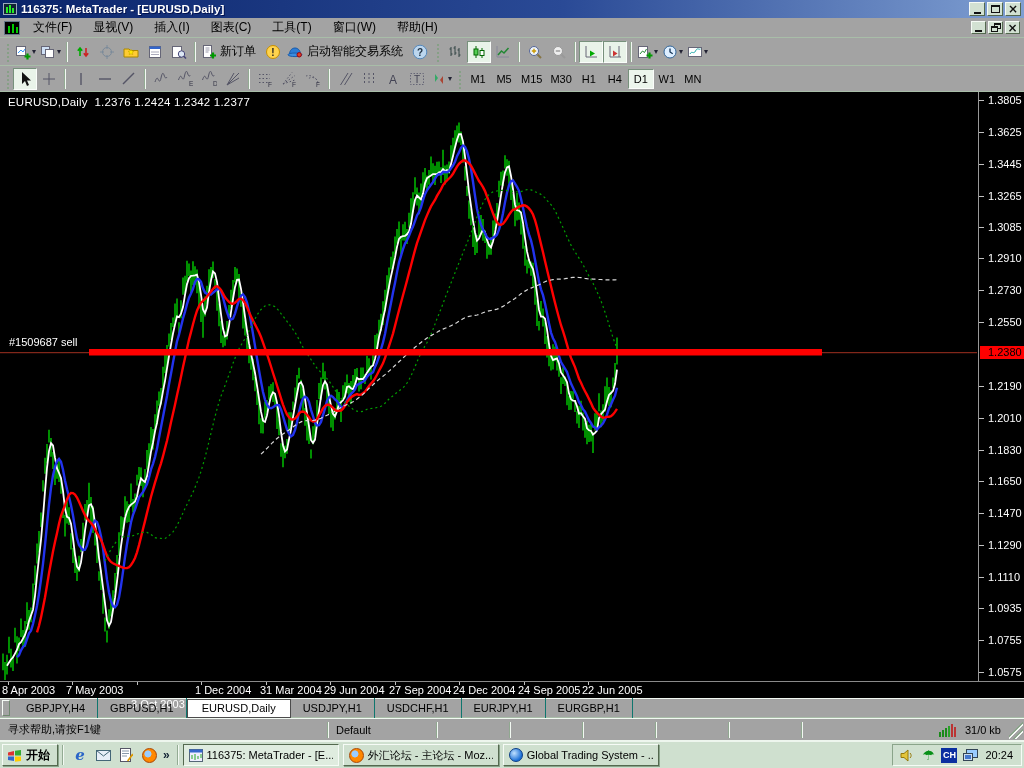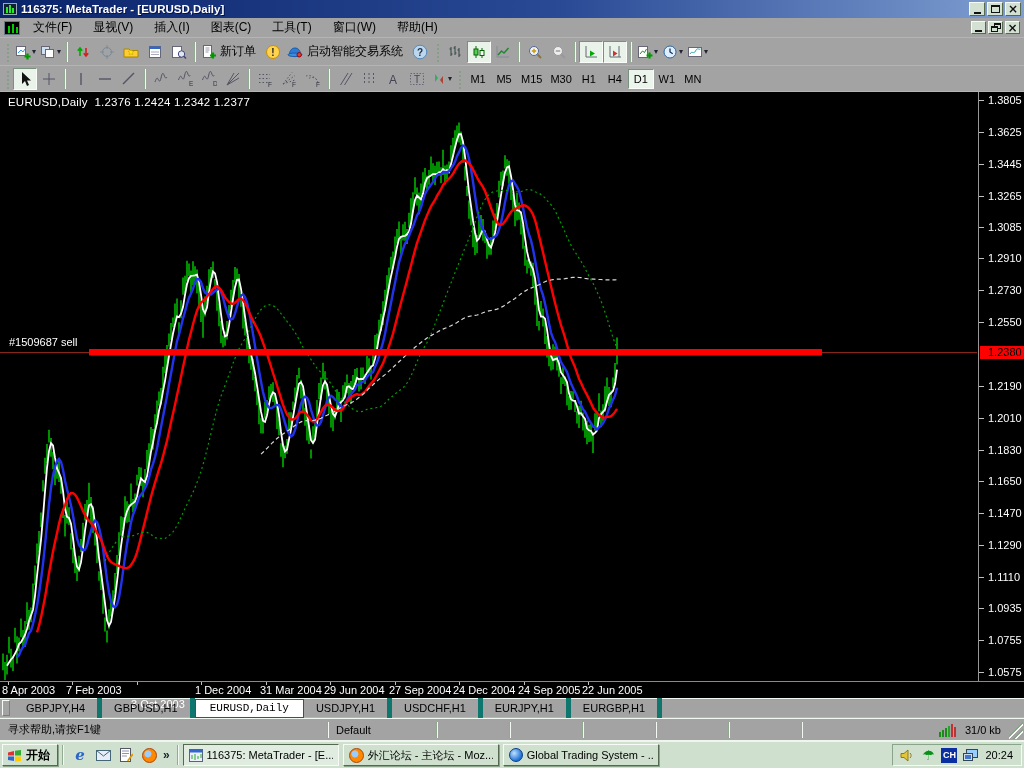--- a/index.html
+++ b/index.html
@@ -59,24 +59,24 @@
   .curprice{position:absolute;left:1px;width:45px;height:13px;background:#f00;color:#000;
             font-size:11px;line-height:13px;padding-left:8px;}
   .axisline{position:absolute;top:589px;left:0;width:1024px;height:1px;background:#8a8a8a;}
   .dates{position:absolute;top:592px;left:0;width:978px;height:14px;}
   .datelab{position:absolute;top:0;color:#fff;font-size:11px;white-space:nowrap;}
   .dtick{position:absolute;top:590px;width:1px;height:3px;background:#c0c0c0;}
   
   #tabsbar{position:absolute;top:698px;left:0;width:1024px;height:20px;display:flex;align-items:center;
            border-top:1px solid #f2f9f2;border-bottom:1px solid #a8bda8;padding-left:2px;}
   .tabgrip{width:8px;height:16px;border:1px solid;border-color:#f6fbf6 #6f886f #6f886f #f6fbf6;margin-right:4px;flex:none;}
-  .tab{font-size:11px;color:#000;padding:3px 12px 3px 12px;white-space:nowrap;border-right:5px solid #0f766e;
+  .tab{font-size:11px;color:#000;padding:3px 12px 3px 12px;white-space:nowrap;border-right:1px solid #0f766e;
        height:20px;display:flex;align-items:center;}
   .tab.active{background:#fff;border:1px solid #4c4c4c;border-right-color:#4c4c4c;height:19px;margin-top:0px;
-              padding:2px 14px;font-family:Liberation Mono, monospace;}
+              padding:2px 14px;}
   
   #statusbar{position:absolute;top:718px;left:0;width:1024px;height:22px;display:flex;align-items:center;
              border-top:1px solid #f2f9f2;font-size:11px;color:#000;}
   .scell{height:16px;display:flex;align-items:center;padding:0 8px;white-space:nowrap;}
   .sdiv{width:1px;height:16px;background:#90a890;box-shadow:1px 0 0 #f2f9f2;flex:none;}
   .traffic{display:flex;align-items:center;gap:6px;margin-left:auto;padding-right:8px;}
   .sgrip{width:14px;height:18px;margin-right:1px;flex:none;
          background:linear-gradient(135deg,transparent 45%,#8aa48a 45%,#8aa48a 52%,#f4faf4 52%,#f4faf4 58%,transparent 58%,transparent 68%,#8aa48a 68%,#8aa48a 75%,#f4faf4 75%,#f4faf4 81%,transparent 81%);}
   
   #taskbar{position:absolute;top:740px;left:0;width:1024px;height:28px;background:#cfe0cf;
@@ -466,21 +466,21 @@
         <div class="ptick" style="top: 515.99px;"></div>
         <div class="pricelab" style="top: 509.99px;">1.0935</div>
         <div class="ptick" style="top: 547.85px;"></div>
         <div class="pricelab" style="top: 541.85px;">1.0755</div>
         <div class="ptick" style="top: 579.71px;"></div>
         <div class="pricelab" style="top: 573.71px;">1.0575</div>
       </div>
     <div class="axisline"></div>
     <div class="dates" id="dates">
         <div class="datelab" style="left: 2px;">8 Apr 2003</div>
-        <div class="datelab" style="left: 66px;">7 Feb 2003</div>
+        <div class="datelab" style="left: 66px;">7 May 2003</div>
         <div class="datelab" style="left: 131px; margin-top: 14px;">3 Oct 2003</div>
         <div class="datelab" style="left: 195px;">1 Dec 2004</div>
         <div class="datelab" style="left: 260px;">31 Mar 2004</div>
         <div class="datelab" style="left: 324px;">29 Jun 2004</div>
         <div class="datelab" style="left: 389px;">27 Sep 2004</div>
         <div class="datelab" style="left: 453px;">24 Dec 2004</div>
         <div class="datelab" style="left: 518px;">24 Sep 2005</div>
         <div class="datelab" style="left: 582px;">22 Jun 2005</div>
       </div>
   <div class="dtick" style="left: 8px;"></div>

